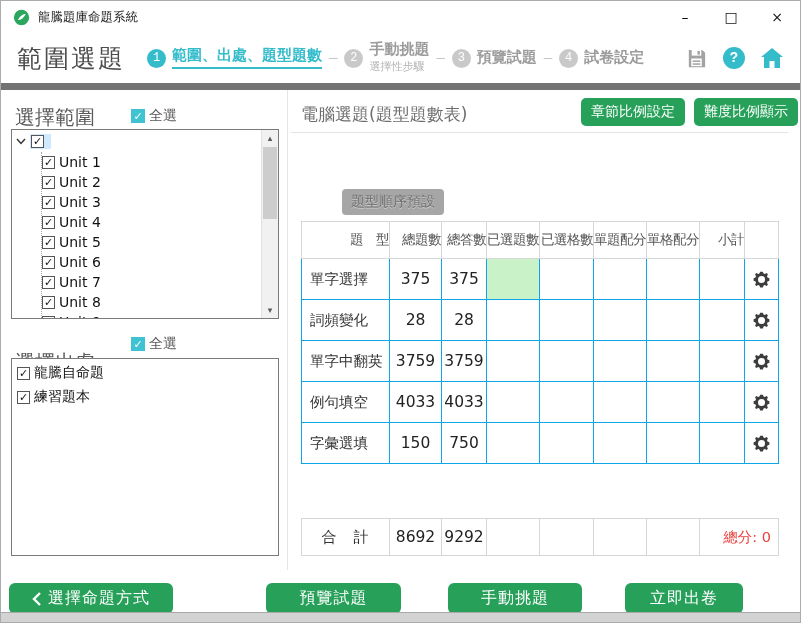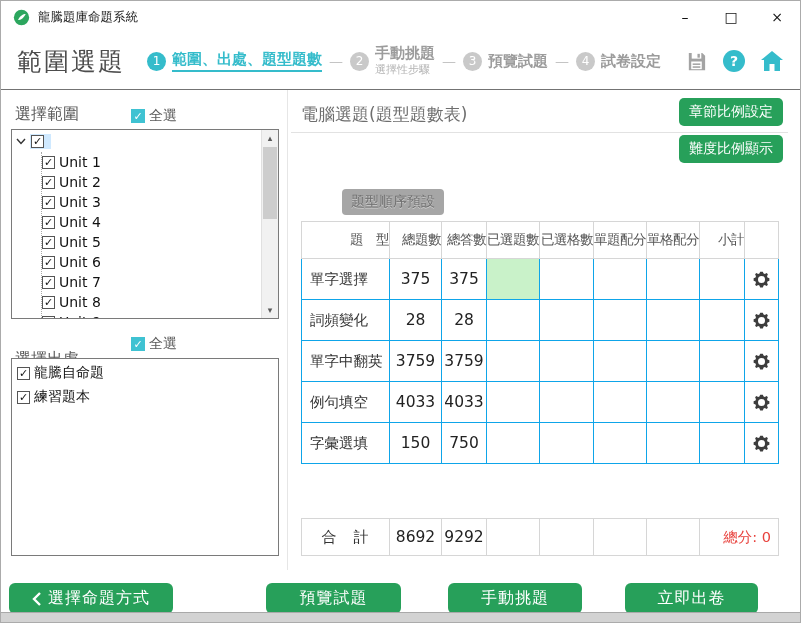--- a/index.html
+++ b/index.html
@@ -7,36 +7,36 @@
   .window { position:relative; width:801px; height:623px; background:#fff; border:1px solid #ababab; overflow:hidden; }
 
   
   .titlebar { position:absolute; left:0; top:0; right:0; height:32px; display:flex; align-items:center; padding-left:12px; background:#fff; }
   .logo { width:17px; height:17px; flex:0 0 auto; }
   .app-title { font-size:12.5px; color:#1c1c1c; margin-left:8px; }
   .win-controls { margin-left:auto; display:flex; height:32px; }
   .win-btn { width:46px; height:32px; display:flex; align-items:center; justify-content:center; font-size:14px; color:#111; cursor:default; }
 
   
-  .header { position:absolute; left:0; top:32px; right:0; height:57px; border-bottom:1px solid #737373; display:flex; align-items:center; padding:0 16px; background:#fff; }
+  .header { position:absolute; left:0; top:32px; right:0; height:57px; border-bottom:7px solid #737373; display:flex; align-items:center; padding:0 16px; background:#fff;font-family:Liberation Mono, monospace; }
   .page-title { font-size:25px; color:#4d4d4d; letter-spacing:2px; white-space:nowrap; }
   .steps { display:flex; align-items:center; margin-left:22px; }
   .step { display:flex; align-items:center; }
   .step-num { width:19px; height:19px; border-radius:50%; background:#c9c9c9; color:#fff; font-size:12px; display:flex; align-items:center; justify-content:center; margin-right:6px; flex:0 0 auto; }
   .step.active .step-num { background:#35bccb; }
   .step-label { font-size:15px; font-weight:bold; color:#9c9c9c; white-space:nowrap; line-height:17px; }
   .step.active .step-label { color:#35bccb; border-bottom:2px solid #35bccb; padding-bottom:2px; }
   .step-text { display:flex; flex-direction:column; }
   .step-sub { font-size:11px; color:#b3b3b3; white-space:nowrap; }
   .dash { color:#c4c4c4; font-size:14px; margin:0 7px; }
   .header-icons { margin-left:auto; display:flex; align-items:center; gap:15px; }
   .help-icon { width:22px; height:22px; border-radius:50%; background:#35bccb; color:#fff; font-size:14px; font-weight:bold; display:flex; align-items:center; justify-content:center; }
 
   
-  .section-label { position:absolute; font-size:16px; color:#5a5a5a; }
+  .section-label { position:absolute; font-size:20px; color:#5a5a5a; }
   .selall { position:absolute; display:flex; align-items:center; gap:4px; font-size:14px; color:#5a5a5a; }
   .cb { width:13px; height:13px; border:1px solid #555; background:#fff; color:#111; font-size:11px; line-height:11px; display:inline-flex; align-items:center; justify-content:center; margin-right:4px; flex:0 0 auto; }
   .cb.teal { border:none; background:#3fc2d2; color:#fff; width:14px; height:14px; margin-right:0; }
 
   .tree-box { position:absolute; left:10px; top:128px; width:268px; height:190px; border:1px solid #7a7a7a; background:#fff; overflow:hidden; }
   .tree-inner { position:absolute; left:0; top:0; right:17px; bottom:0; overflow:hidden; }
   .tree-root-row { height:22px; display:flex; align-items:center; padding-left:3px; }
   .chev { width:12px; height:12px; margin-right:3px; flex:0 0 auto; }
   .tree-root-hl { display:flex; align-items:center; background:#cfe9ff; padding:1px 3px 1px 1px; font-size:14px; color:#111; white-space:nowrap; }
   .tree-children { position:relative; }
@@ -47,21 +47,21 @@
   .vscroll .arr.down { bottom:0; }
   .vscroll .thumb { position:absolute; left:1px; right:1px; top:17px; height:72px; background:#cdcdcd; }
 
   .list-box { position:absolute; left:10px; top:357px; width:268px; height:198px; border:1px solid #7a7a7a; background:#fff; overflow:hidden; padding-top:2px; }
   .list-item { height:24px; display:flex; align-items:center; padding-left:5px; font-size:14px; color:#111; }
 
   .vdivider { position:absolute; left:286px; top:89px; width:1px; height:480px; background:#e6e6e6; }
 
   
   .main-heading { position:absolute; left:300px; top:102px; font-size:17px; color:#6e6e6e; }
-  .ratio-buttons { position:absolute; right:17px; top:97px; display:flex; gap:9px;flex-direction:column; }
+  .ratio-buttons { position:absolute; right:2px; top:97px; display:flex; gap:9px; }
   .btn-green { background:#27a05a; color:#fff; border:none; border-radius:5px; font-size:14px; font-family:inherit; padding:5px 10px; white-space:nowrap; }
   .hdivider { position:absolute; left:290px; right:12px; top:131px; height:1px; background:#e2e2e2; }
   .btn-gray { position:absolute; left:300px; top:188px; background:#a6a6a6; color:#6f6f6f; text-shadow:0 1px 0 rgba(255,255,255,.45); border:none; border-radius:4px; font-size:14px; font-family:inherit; padding:4px 9px; white-space:nowrap;margin-left:41px; }
 
   table.qtable { position:absolute; left:300px; top:220px; width:477px; border-collapse:collapse; table-layout:fixed; background:#fff; }
   table.qtable th { height:37px; font-weight:normal; font-size:13.5px; letter-spacing:-0.5px; color:#555; border:1px solid #d6d6d6; text-align:right; padding:0; overflow:hidden; white-space:nowrap; }
   table.qtable td { height:41px; font-size:15.5px; color:#222; border:1px solid #0ea5e9; text-align:center; padding:0; overflow:hidden; white-space:nowrap; }
   table.qtable td.tcol { text-align:left; padding-left:8px; font-size:14.5px; color:#333; }
   table.qtable td.sel-green { background:#c9f2c9; }
   table.qtable td.gear-cell { cursor:pointer; }
@@ -70,21 +70,21 @@
   table.totaltable { position:absolute; left:300px; top:517px; width:477px; border-collapse:collapse; table-layout:fixed; background:#fff; }
   table.totaltable td { height:37px; font-size:15.5px; color:#222; border:1px solid #d6d6d6; text-align:center; padding:0; white-space:nowrap; }
   table.totaltable td.tcol { font-size:15px; color:#333; letter-spacing:1px; }
   table.totaltable td.score { color:#e8413c; font-size:14.5px; text-align:right; padding-right:7px; }
 
   
   .footer-btn { position:absolute; top:582px; height:31px; background:#27a05a; color:#fff; border:none; border-radius:6px; font-size:16px; font-family:inherit; display:flex; align-items:center; justify-content:center; letter-spacing:1px; }
   .btn-back { left:8px; width:164px; gap:6px; }
   .btn-preview { left:265px; width:135px; }
   .btn-manual { left:447px; width:134px; }
-  .btn-generate { left:624px; width:133px; }
+  .btn-generate { left:624px; width:118px; }
 
   .bottom-strip { position:absolute; left:0; right:0; bottom:0; height:10px; background:#d3d3d3; border-top:1px solid #a9a9a9; }
 </style>
 </head>
 <body>
 
 <div class="window">
 
   <div class="titlebar">
     <svg class="logo" viewBox="0 0 20 20">

